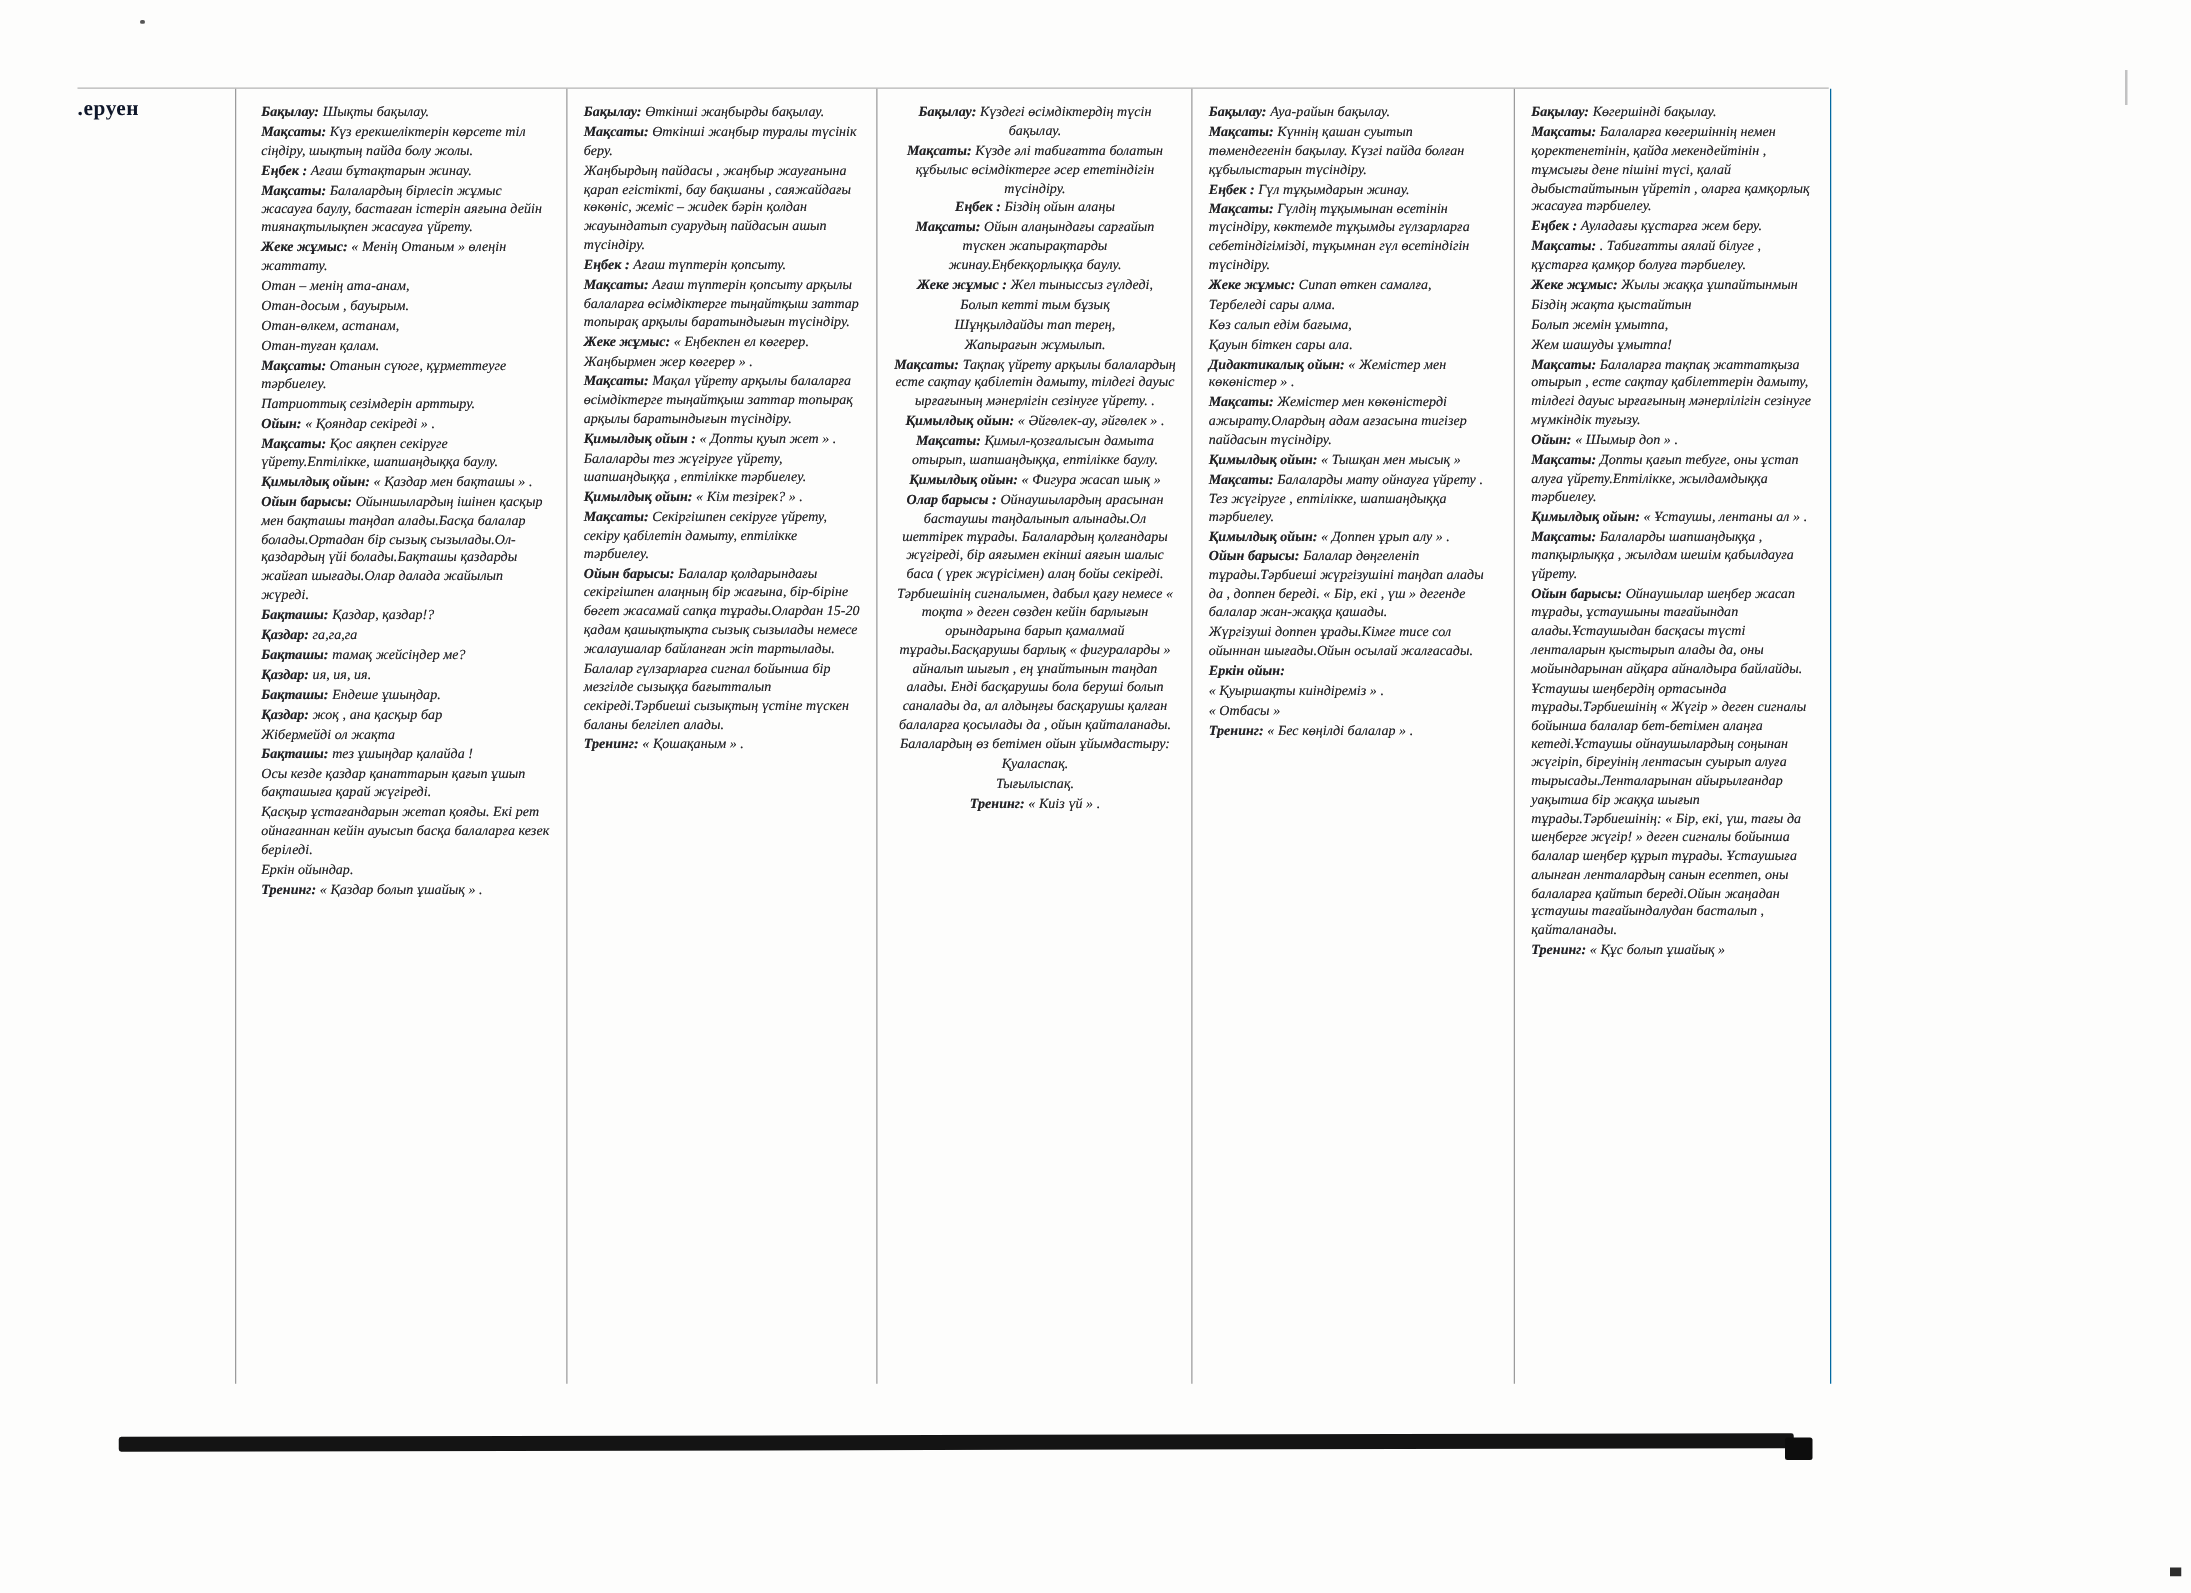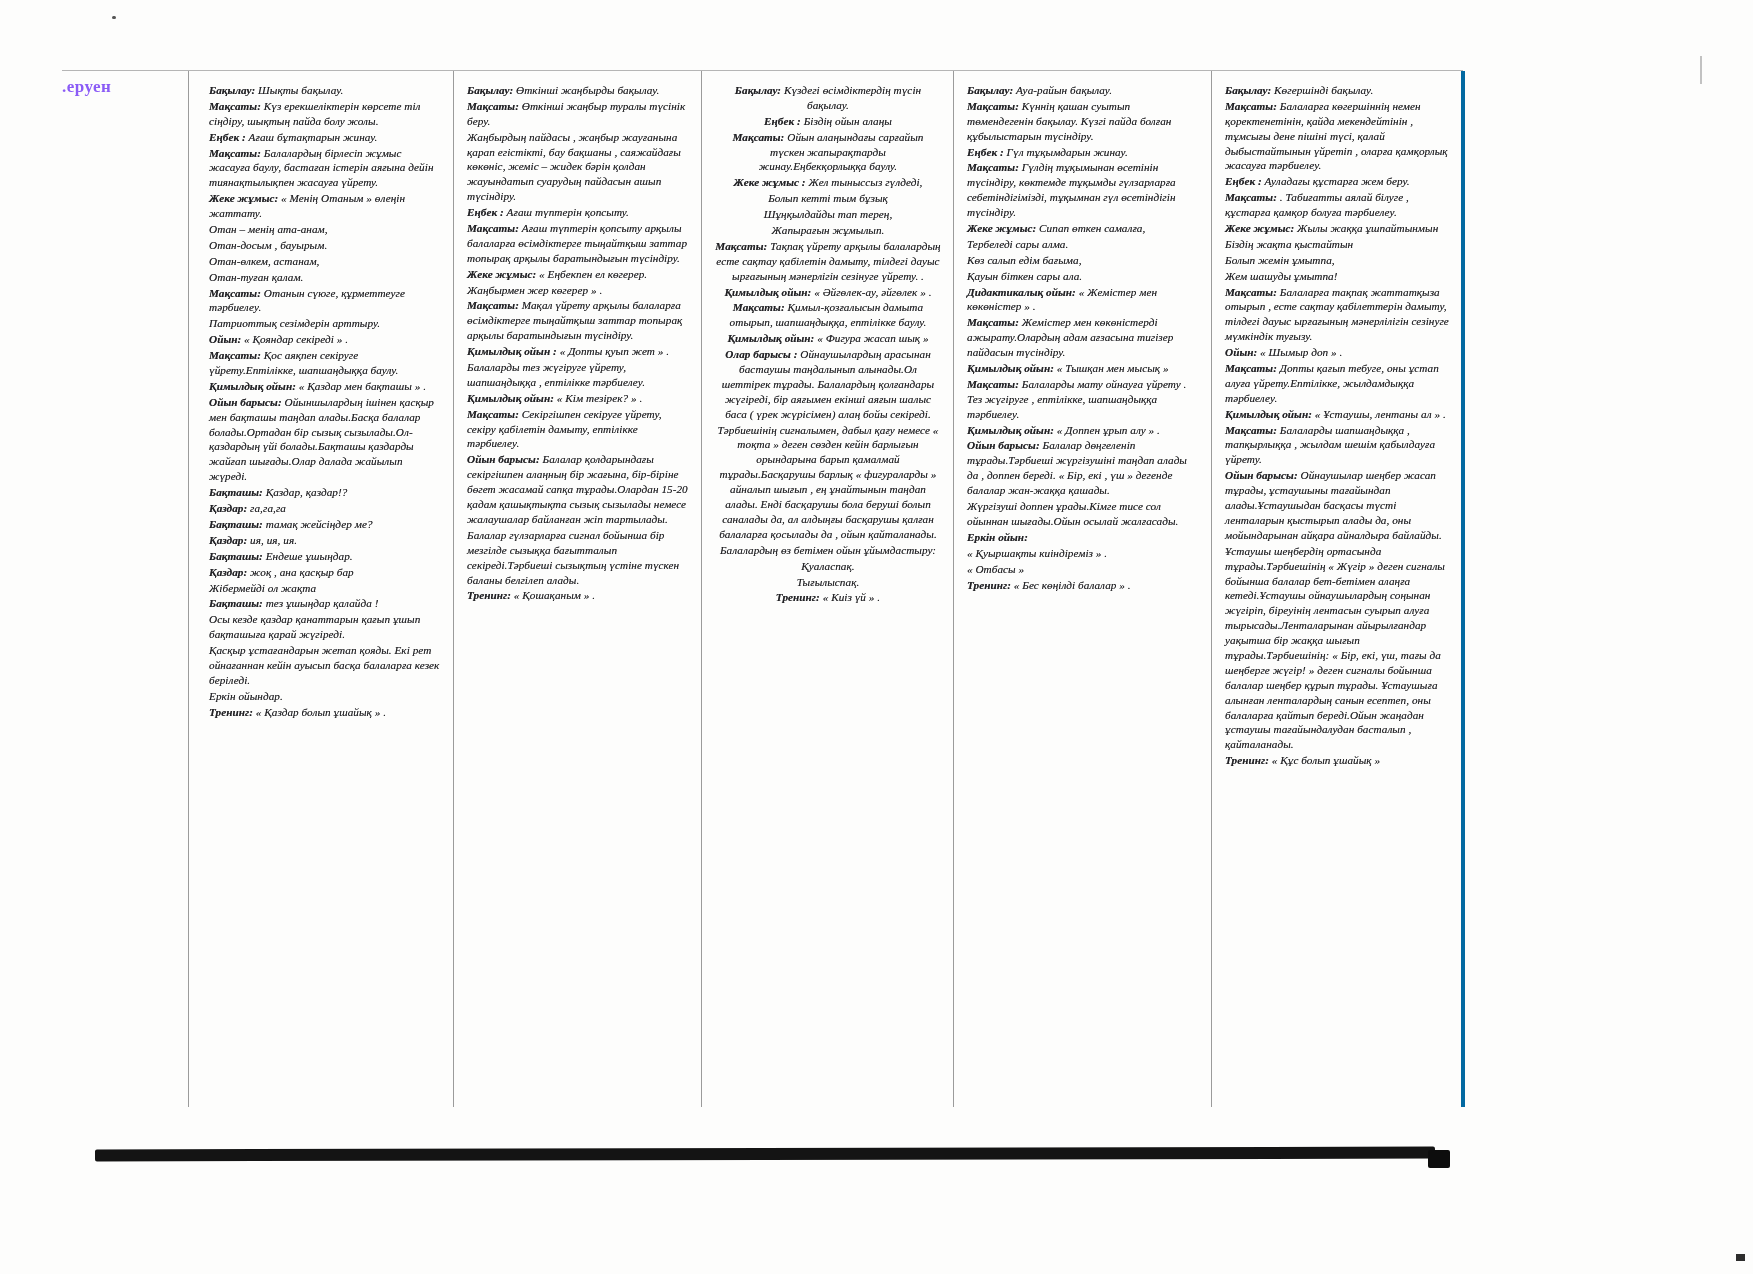--- a/index.html
+++ b/index.html
@@ -11,36 +11,36 @@
   }
   .speck{position:absolute;background:#555;border-radius:2px;}
   .topline{position:absolute;left:62px;top:70px;width:1401px;height:0;
     border-top:1px solid #a8a8a8;opacity:.85;}
   .scan-table{
     position:absolute;left:62px;top:71px;width:1401px;min-height:1036px;
     display:flex;align-items:stretch;
   }
   .label-cell{
     width:122px;flex:0 0 122px;padding:6px 4px 0 0;
-    font-weight:bold;font-size:17px;color:#8b5cf6;letter-spacing:.5px;
+    font-weight:bold;font-size:17px;color:#0f172a;letter-spacing:.5px;
   }
   .col{
     border-left:1px solid #9b9b9b;
     padding:12px 12px 12px 13px;box-sizing:border-box;
     font-style:italic;font-size:11.2px;line-height:1.33;color:#222226;
     text-shadow:0 0 .45px rgba(20,20,20,.55);
     letter-spacing:.05px;
   }
   .col p{margin:0 0 1px 0;}
   .col b{font-weight:bold;}
   .col-1{width:265px;flex:0 0 265px;padding-left:20px;}
   .col-2{width:248px;flex:0 0 248px;}
   .col-3{width:252px;flex:0 0 252px;text-align:center;}
   .col-4{width:258px;flex:0 0 258px;}
-  .col-5{width:254px;flex:0 0 254px;border-right:4px solid #0369a1;}
+  .col-5{width:254px;flex:0 0 254px;border-right:1px solid #0369a1;}
   .bottom-bar{
     position:absolute;left:95px;top:1148px;width:1340px;height:12px;
     background:#141414;transform:rotate(-.12deg);border-radius:2px;
   }
   .bottom-bar-blob{
     position:absolute;left:1428px;top:1150px;width:22px;height:18px;
     background:#0d0d0d;border-radius:2px;
   }
   .corner-speck{position:absolute;left:1736px;top:1254px;width:9px;height:7px;background:#2d2d2d;}
   .right-tick{position:absolute;left:1700px;top:56px;width:2px;height:28px;background:#c2c2c2;}
@@ -96,20 +96,21 @@
       <p><b>Қимылдық ойын :</b> « Допты қуып жет » .</p>
       <p>Балаларды тез жүгіруге үйрету, шапшаңдыққа , ептілікке тәрбиелеу.</p>
       <p><b>Қимылдық ойын:</b> « Кім тезірек? » .</p>
       <p><b>Мақсаты:</b> Секіргішпен секіруге үйрету, секіру қабілетін дамыту, ептілікке тәрбиелеу.</p>
       <p><b>Ойын барысы:</b> Балалар қолдарындағы секіргішпен алаңның бір жағына, бір-біріне бөгет жасамай сапқа тұрады.Олардан 15-20 қадам қашықтықта сызық сызылады немесе жалаушалар байланған жіп тартылады.</p>
       <p>Балалар гүлзарларға сигнал бойынша бір мезгілде сызыққа бағытталып секіреді.Тәрбиеші сызықтың үстіне түскен баланы белгілеп алады.</p>
       <p><b>Тренинг:</b> « Қошақаным » .</p>
     </div>
   <div class="col col-3">
       <p><b>Бақылау:</b> Күздегі өсімдіктердің түсін бақылау.</p>
+      <p><b>Мақсаты:</b> Күзде әлі табиғатта болатын құбылыс өсімдіктерге әсер ететіндігін түсіндіру.</p>
       <p><b>Еңбек :</b> Біздің ойын алаңы</p>
       <p><b>Мақсаты:</b> Ойын алаңындағы сарғайып түскен жапырақтарды жинау.Еңбекқорлыққа баулу.</p>
       <p><b>Жеке жұмыс :</b> Жел тыныссыз гүлдеді,</p>
       <p>Болып кетті тым бұзық</p>
       <p>Шұңқылдайды тап терең,</p>
       <p>Жапырағын жұмылып.</p>
       <p><b>Мақсаты:</b> Тақпақ үйрету арқылы балалардың есте сақтау қабілетін дамыту, тілдегі дауыс ырғағының мәнерлігін сезінуге үйрету. .</p>
       <p><b>Қимылдық ойын:</b> « Әйгөлек-ау, әйгөлек » .</p>
       <p><b>Мақсаты:</b> Қимыл-қозғалысын дамыта отырып, шапшаңдыққа, ептілікке баулу.</p>
       <p><b>Қимылдық ойын:</b> « Фигура жасап шық »</p>

